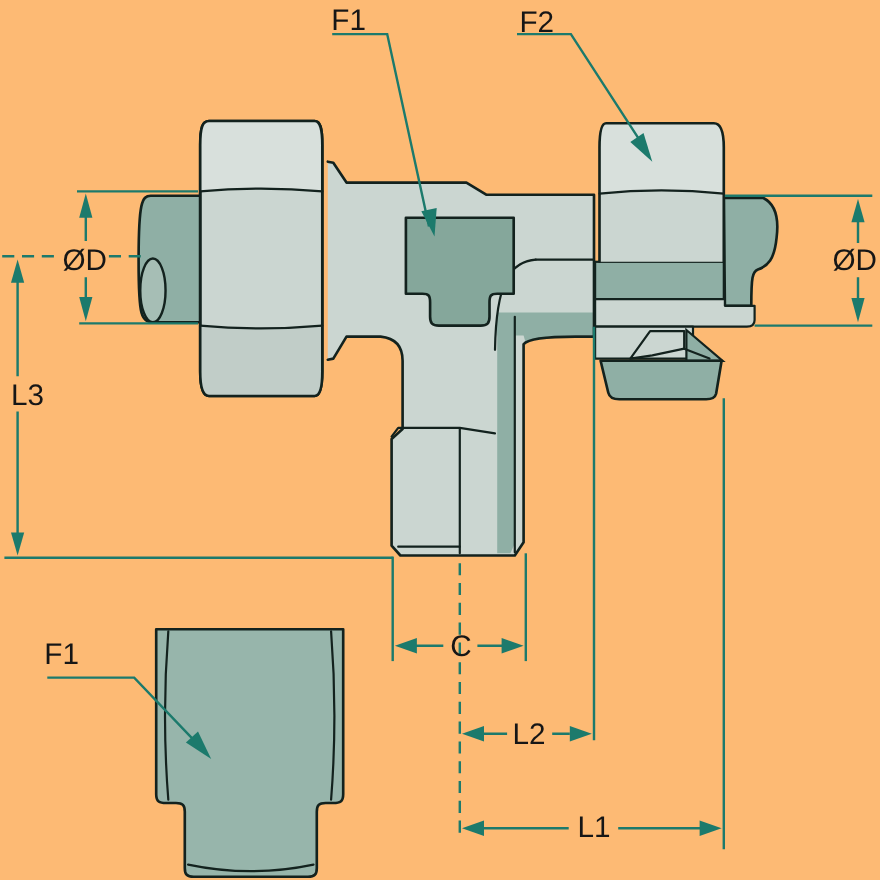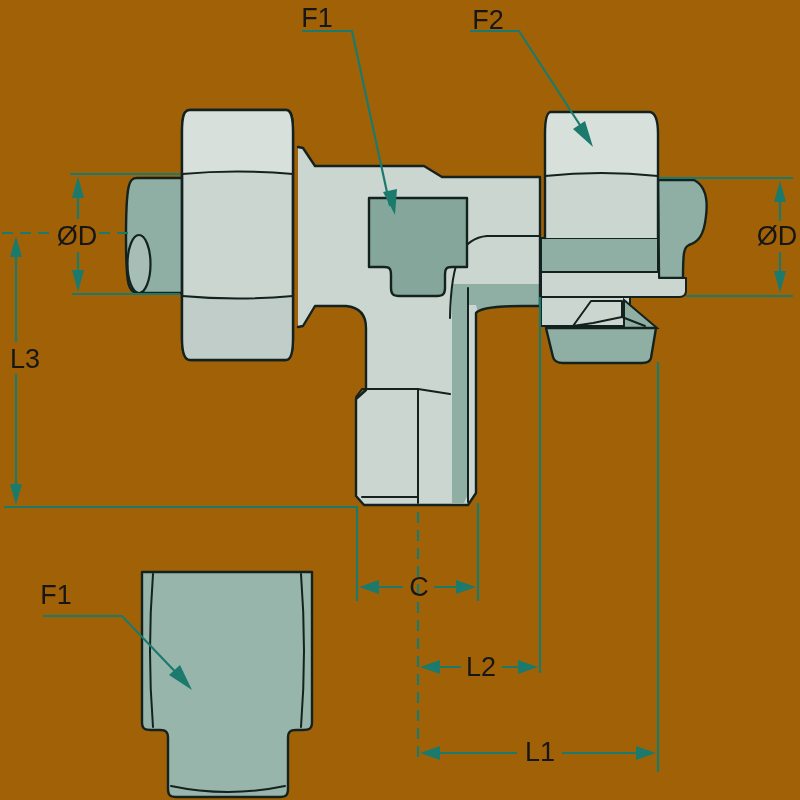--- a/index.html
+++ b/index.html
@@ -1,16 +1,16 @@
 <!DOCTYPE html>
 <html><head>
 <meta charset="utf-8">
 <style>
   html,body{margin:0;padding:0;background:#ffffff;}
-  .stage{position:relative;width:800px;height:800px;background:#a16207;overflow:hidden;
+  .stage{position:relative;width:800px;height:800px;background:#fdba74;overflow:hidden;
          font-family:"Liberation Sans", sans-serif;}
   svg{display:block;}
   .lbl{font-family:"Liberation Sans", sans-serif;font-size:27px;fill:#161616;}
   .outl{fill:none;stroke:#13221e;stroke-width:2.4;stroke-linejoin:round;stroke-linecap:round;}
   .thin{fill:none;stroke:#13221e;stroke-width:2;stroke-linejoin:round;stroke-linecap:round;}
   .teal{stroke:#1c7a6c;stroke-width:2.2;fill:none;stroke-linecap:butt;}
   .tealfill{fill:#1c7a6c;stroke:none;}
   .dash{stroke-dasharray:11 7;}
 </style>
 </head>

